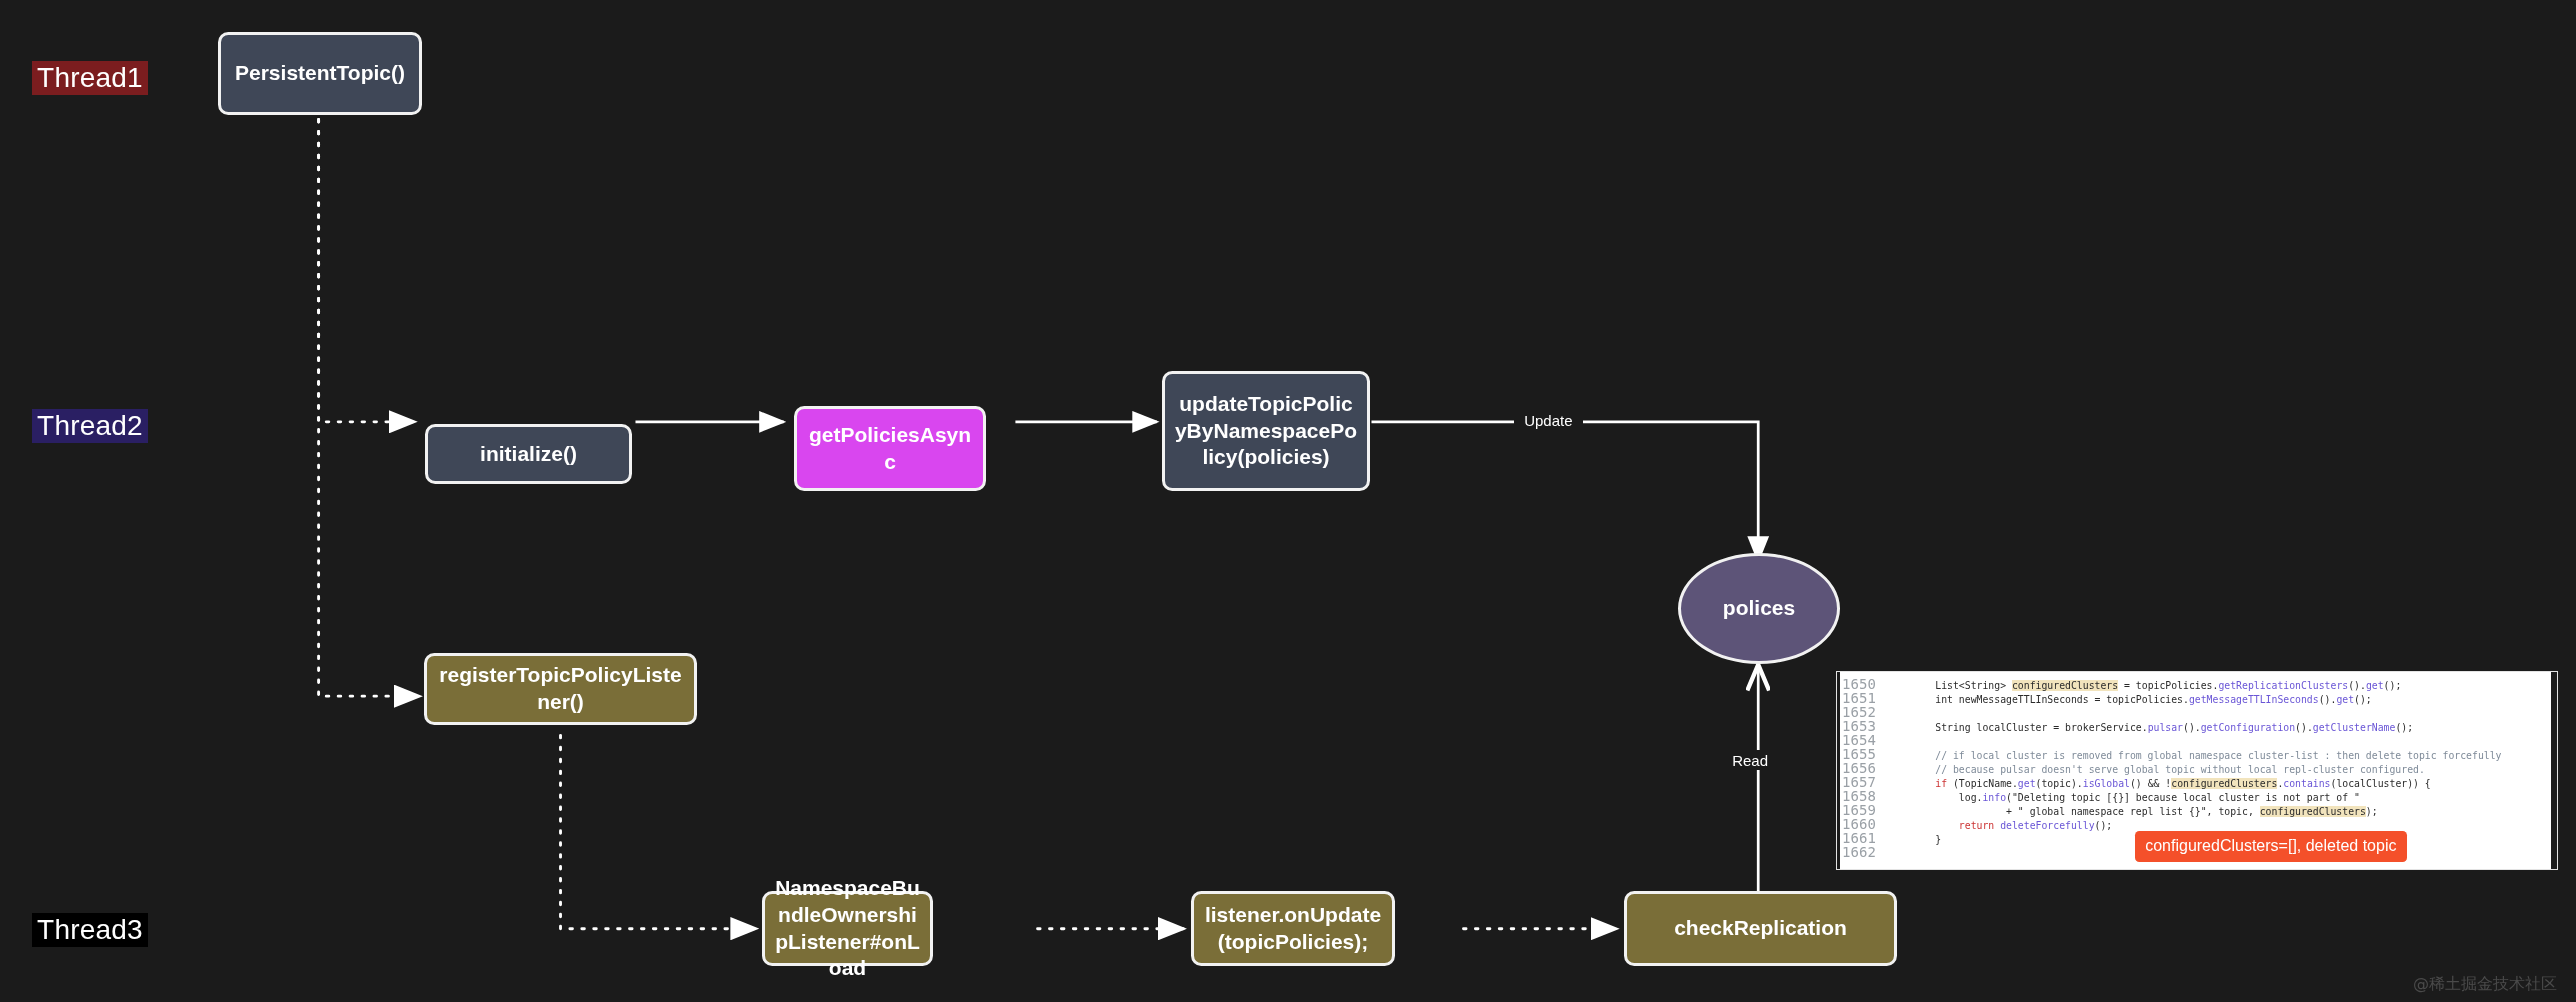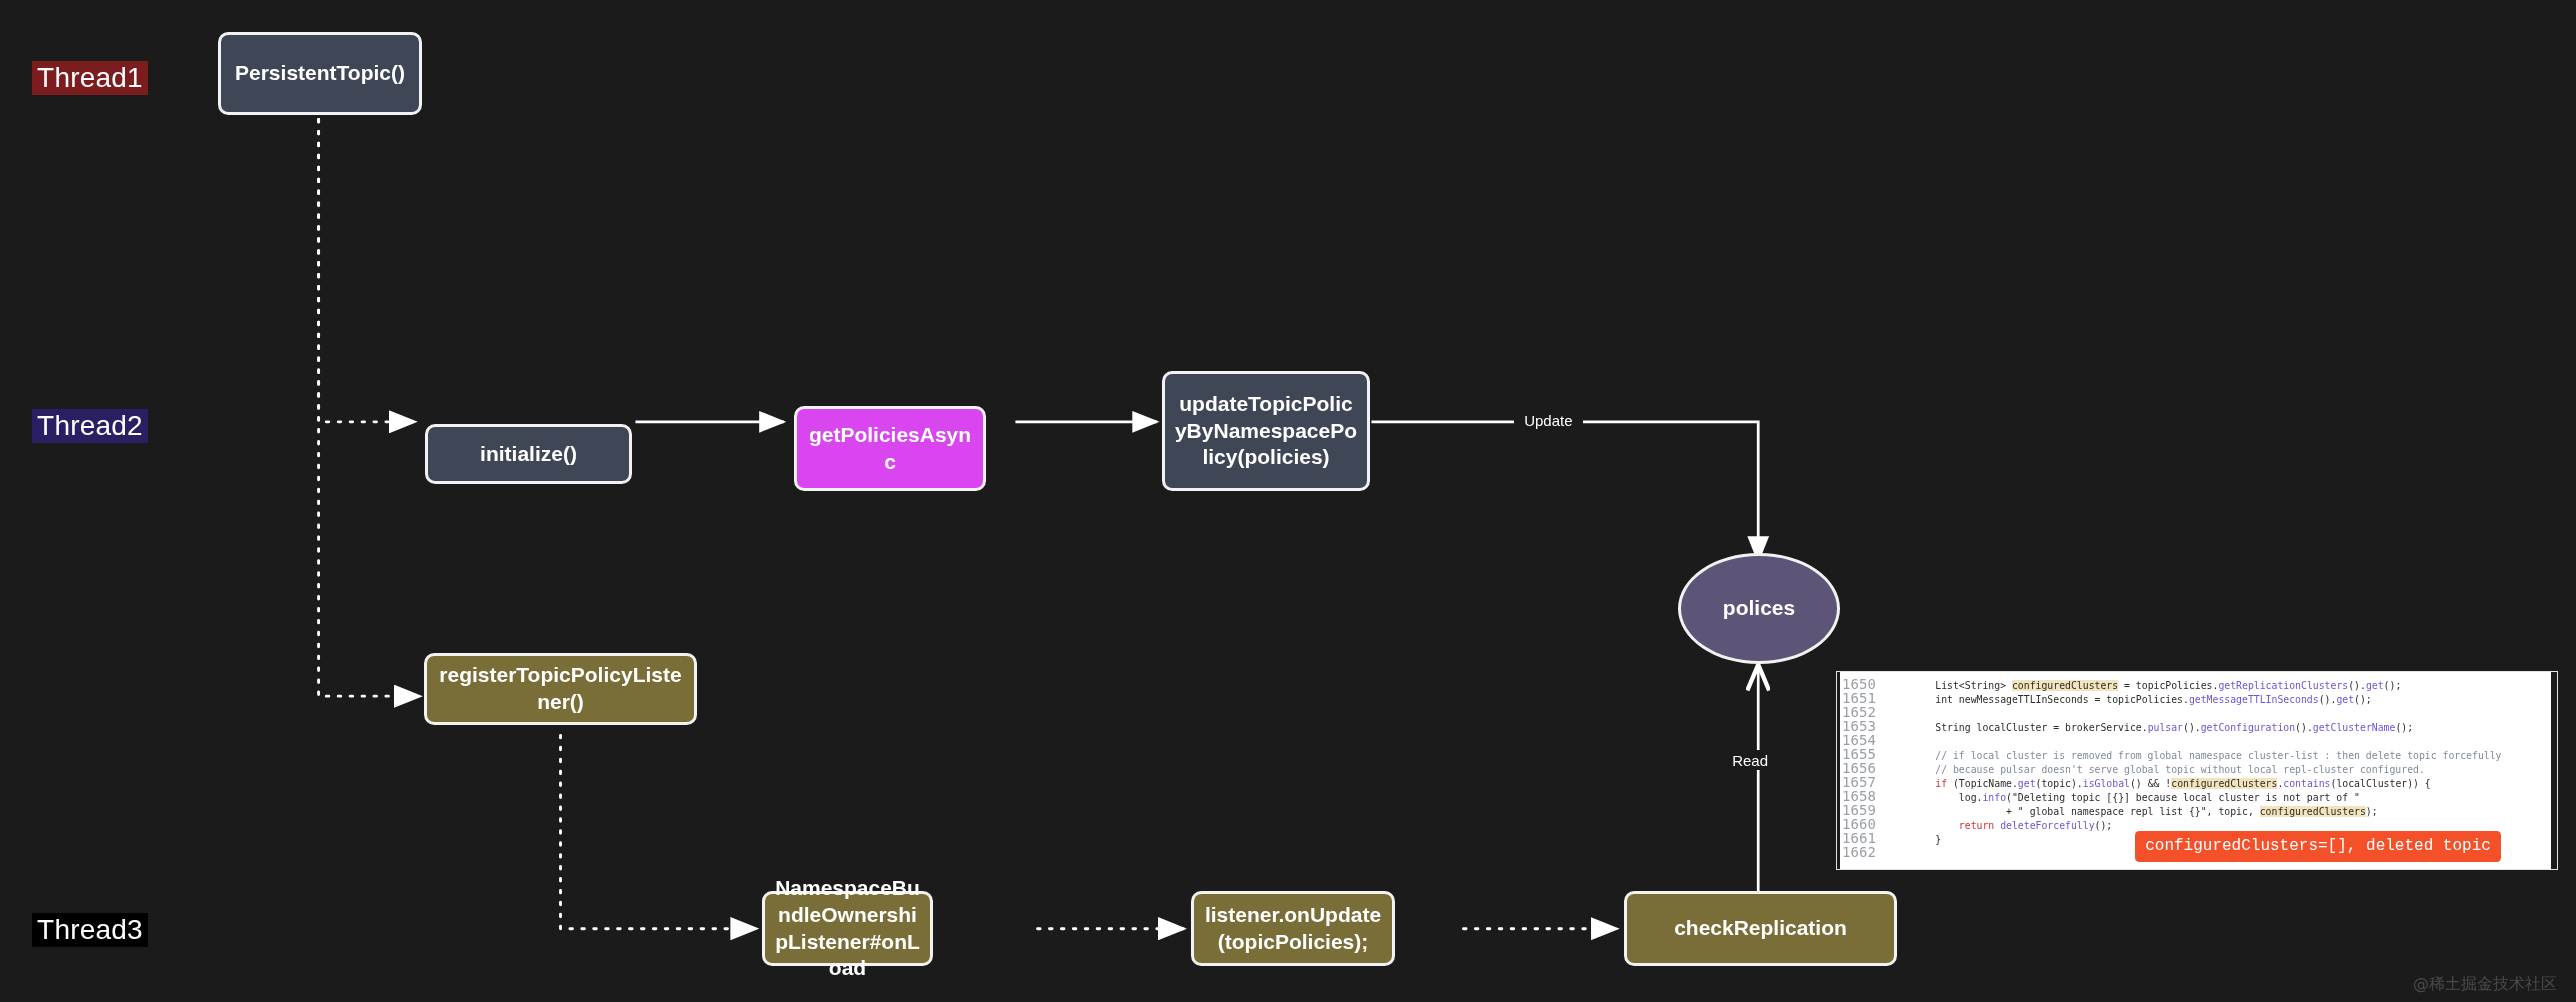--- a/index.html
+++ b/index.html
@@ -130,21 +130,21 @@
   .tok-str   { color: #2b2b2b; }
   .hl        { background: #f2e4bd; }
 
   
   #code-callout {
     position: absolute;
     left: 2135px;
     top: 831px;
     background: #f4502a;
     color: #ffffff;
-    font-family: Liberation Mono, monospace;
+    font-family: Liberation Sans, sans-serif;
     font-size: 16px;
     line-height: 1;
     padding: 6.8px 10.2px 8.5px 10.2px;
     border-radius: 4.3px;
     white-space: nowrap;
   }
 
   
   #watermark {
     position: absolute;

